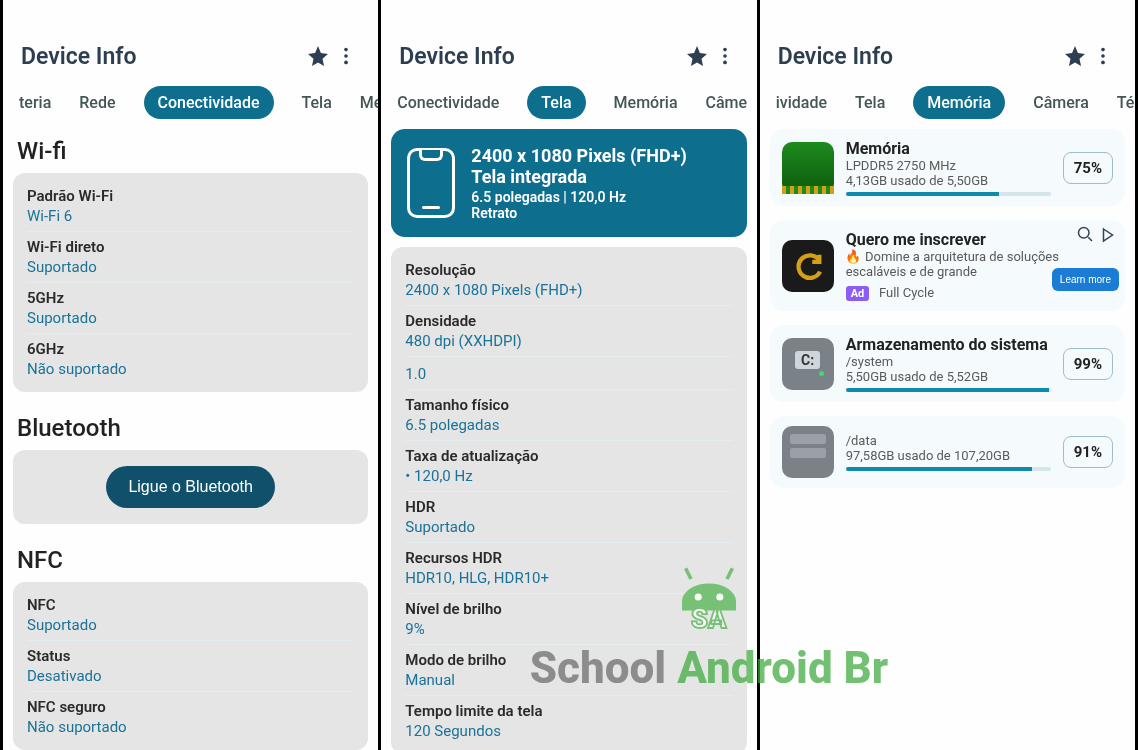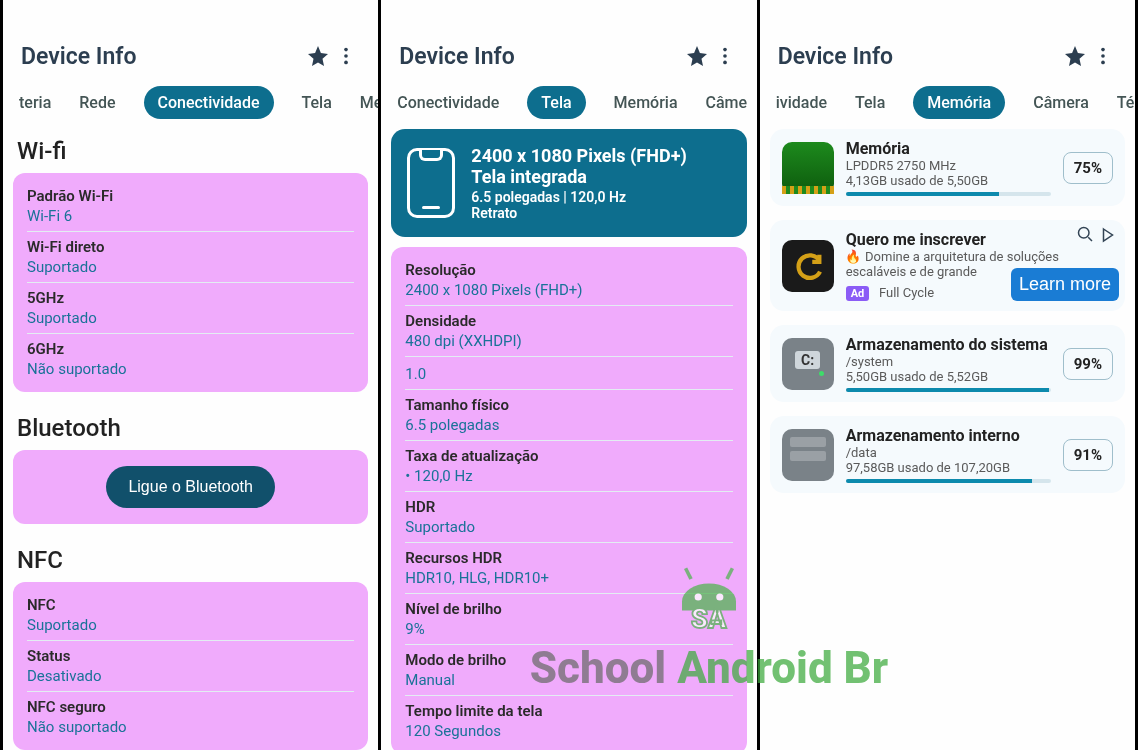--- a/index.html
+++ b/index.html
@@ -75,21 +75,21 @@
     overflow-y: auto;
     font-size: 15px;
   }
   .section-h {
     font-size: 24px;
     font-weight: 500;
     color: #222;
     padding: 8px 8px 8px 4px;
   }
   .card {
-    background: #f0abfc;
+    background: #e5e5e5;
     border-radius: 12px;
     padding: 8px 14px;
     margin-bottom: 14px;
   }
   .row { padding: 6px 0; }
   .row + .row { border-top: 1px solid #e3edf2; }
   .row-label { color: #2a2a2a; font-weight: 600; font-size: 15px; }
   .row-value { color: #1a7298; font-size: 15px; margin-top: 2px; }
   .row-value.unsup { color: #1a7298; }
 
@@ -172,21 +172,21 @@
   .mprog { height:4px; background:#d5e5ec; border-radius:2px; margin-top:4px; overflow:hidden;}
   .mprog .fill { height:100%; background:#0d8aad; }
   .pctbadge {
     border:1.5px solid #9fbecb; border-radius:8px; padding:6px 10px;
     font-size:15px; font-weight:700; color:#222; flex-shrink:0;
   }
   .adbadge { background:#8b5cf6; color:#fff; font-size:11px; font-weight:700; padding:1px 5px; border-radius:3px;}
   .learnmore {
     position:absolute; right:6px; top:48px;
     background:#1a7cd4; color:#fff; border:none; border-radius:6px;
-    padding:6px 8px; font-size:18px; cursor:pointer;
+    padding:6px 8px; font-size:10px; cursor:pointer;
   }
   .adtop-icons{position:absolute;top:6px;right:8px;color:#345;display:flex;gap:4px;}
 
   
   .watermark {
     position: absolute;
     left: 280px; right: 0; bottom: 56px;
     display: flex; align-items:center; 
     pointer-events: none;
     opacity: 0.72;
@@ -424,21 +424,20 @@
         <div class="mprog">
             <div class="fill" style="width:99%"></div>
           </div>
       </div>
       <div class="pctbadge">99%</div>
     </div>
 
     <div class="mcard">
       <div class="micon server"></div>
       <div class="mbody">
-        <div class="mtitle">Armazenamento interno</div>
         <div class="msub">/data</div>
         <div class="msub">97,58GB usado de 107,20GB</div>
         <div class="mprog">
             <div class="fill" style="width:91%"></div>
           </div>
       </div>
       <div class="pctbadge">91%</div>
     </div>
 
   </div>

